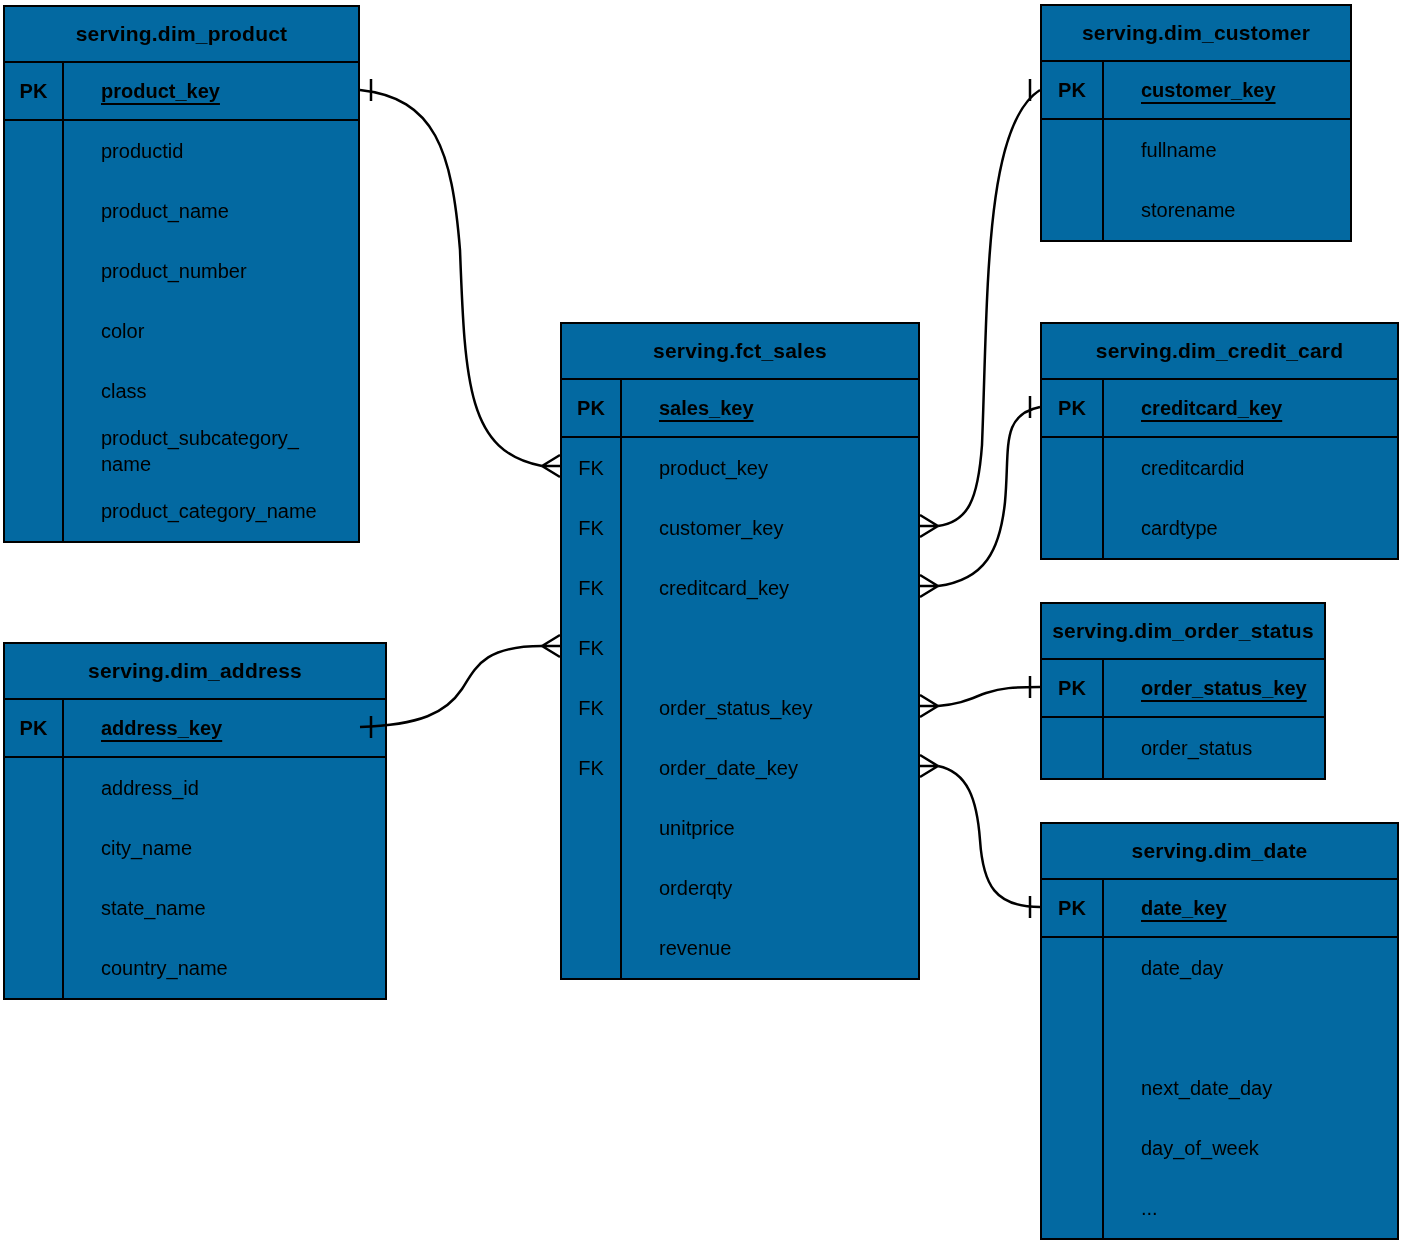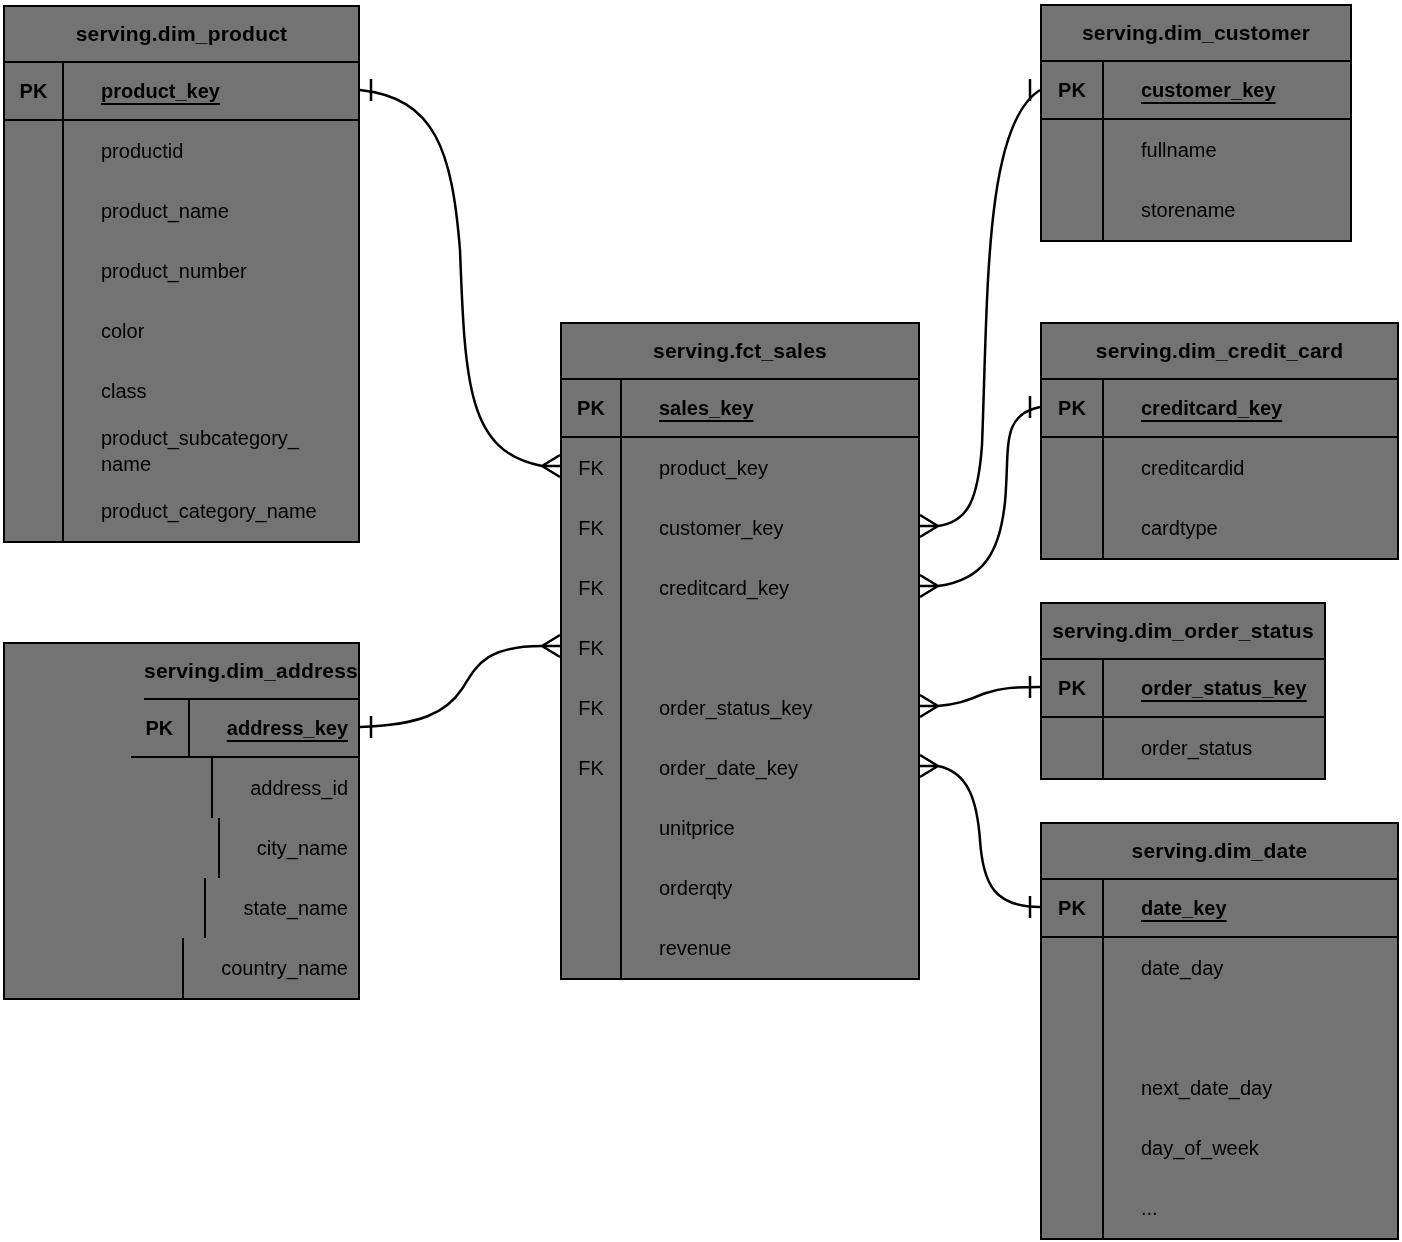--- a/index.html
+++ b/index.html
@@ -16,21 +16,21 @@
     position: absolute;
     left: 0; top: 0;
     width: 1402px; height: 1242px;
     pointer-events: none;
     z-index: 2;
   }
   .erd-table {
     position: absolute;
     box-sizing: border-box;
     border: 2px solid #000;
-    background: #737373;
+    background: #0369a1;
     z-index: 1;
     display: flex;
     flex-direction: column;
   }
   .tbl-header {
     box-sizing: border-box;
     height: 56px;
     border-bottom: 2px solid #000;
     display: flex;
     align-items: center;
@@ -183,21 +183,21 @@
       <div class="tbl-row field">
         <div class="gutter" style="width: 59px;"></div>
         <div class="cell">product_subcategory_
 name</div>
       </div>
       <div class="tbl-row field">
         <div class="gutter" style="width: 59px;"></div>
         <div class="cell">product_category_name</div>
       </div>
     </div>
-    <div class="erd-table" style="left: 3px; top: 642px; width: 357px; align-items: flex-end;">
+    <div class="erd-table" style="left: 3px; top: 642px; width: 384px;">
       <div class="tbl-header">serving.dim_address</div>
       <div class="tbl-row pk">
         <div class="gutter" style="width: 59px;">PK</div>
         <div class="cell">address_key</div>
       </div>
       <div class="tbl-row field">
         <div class="gutter" style="width: 59px;"></div>
         <div class="cell">address_id</div>
       </div>
       <div class="tbl-row field">

